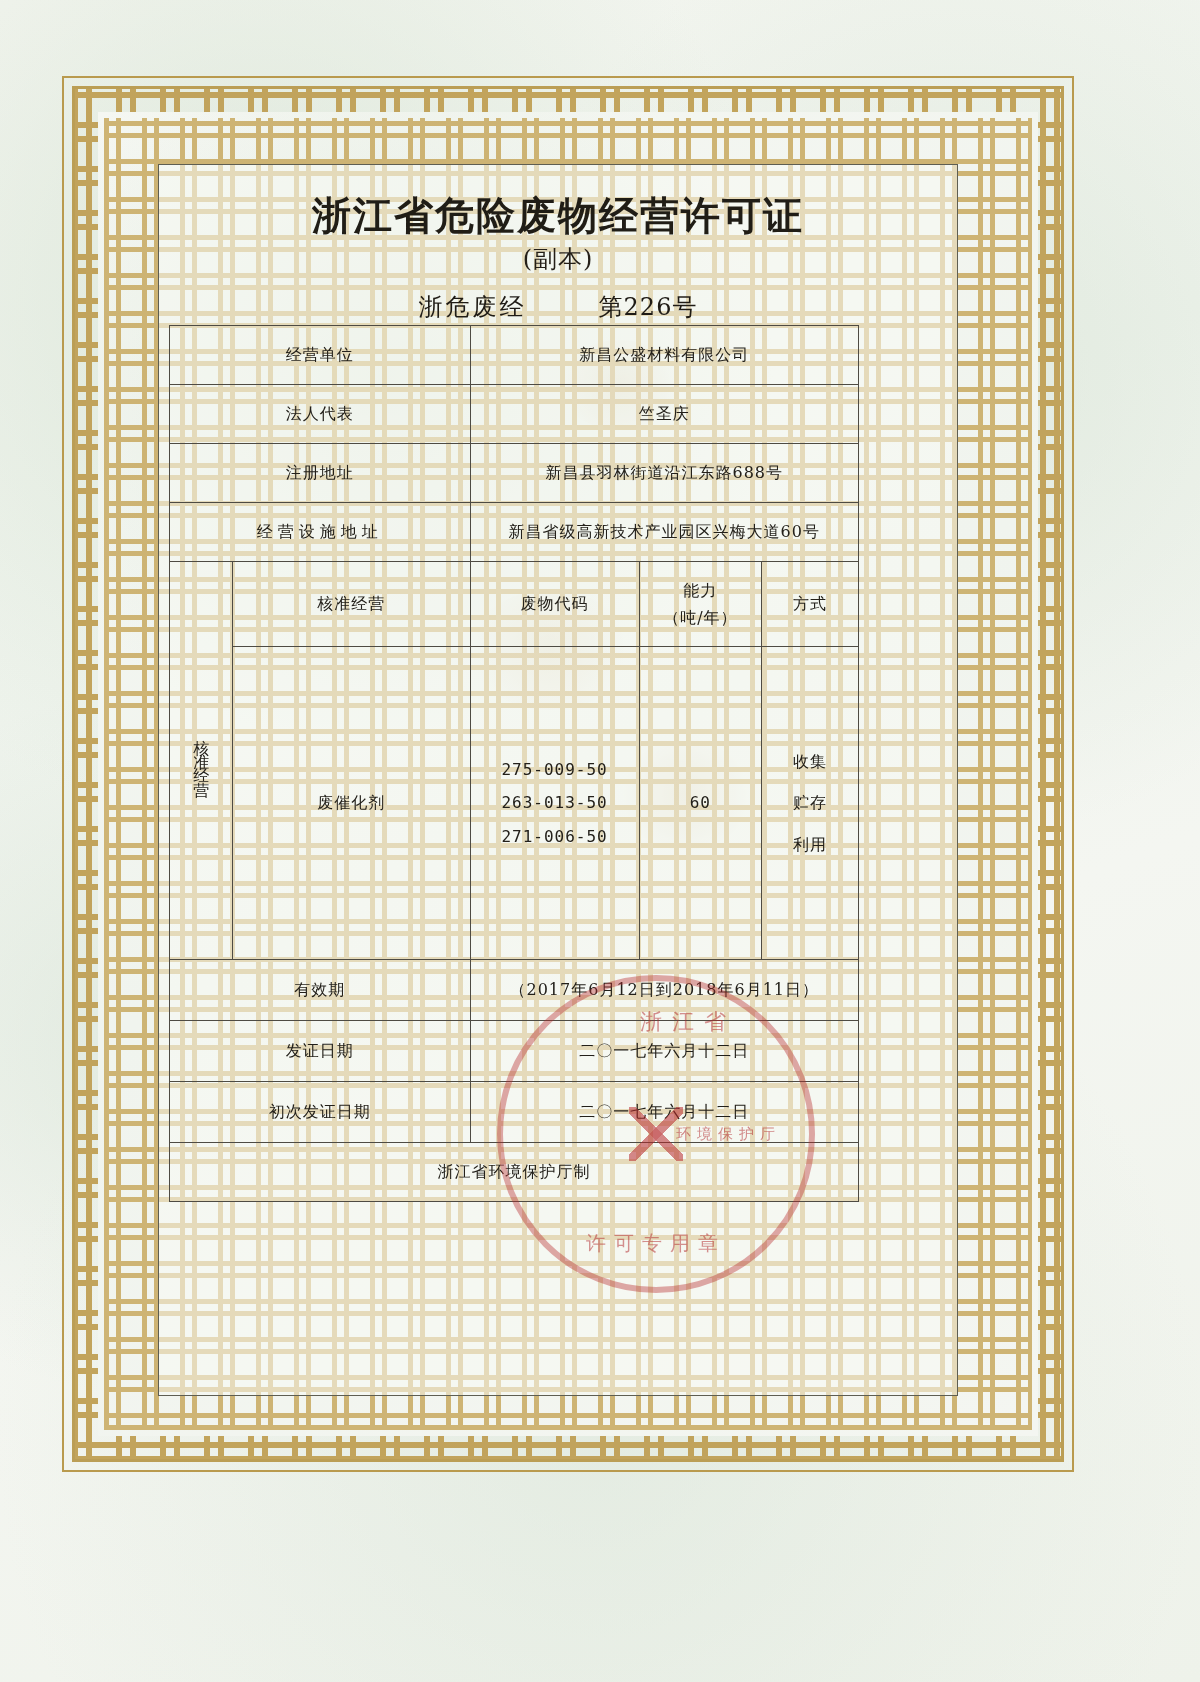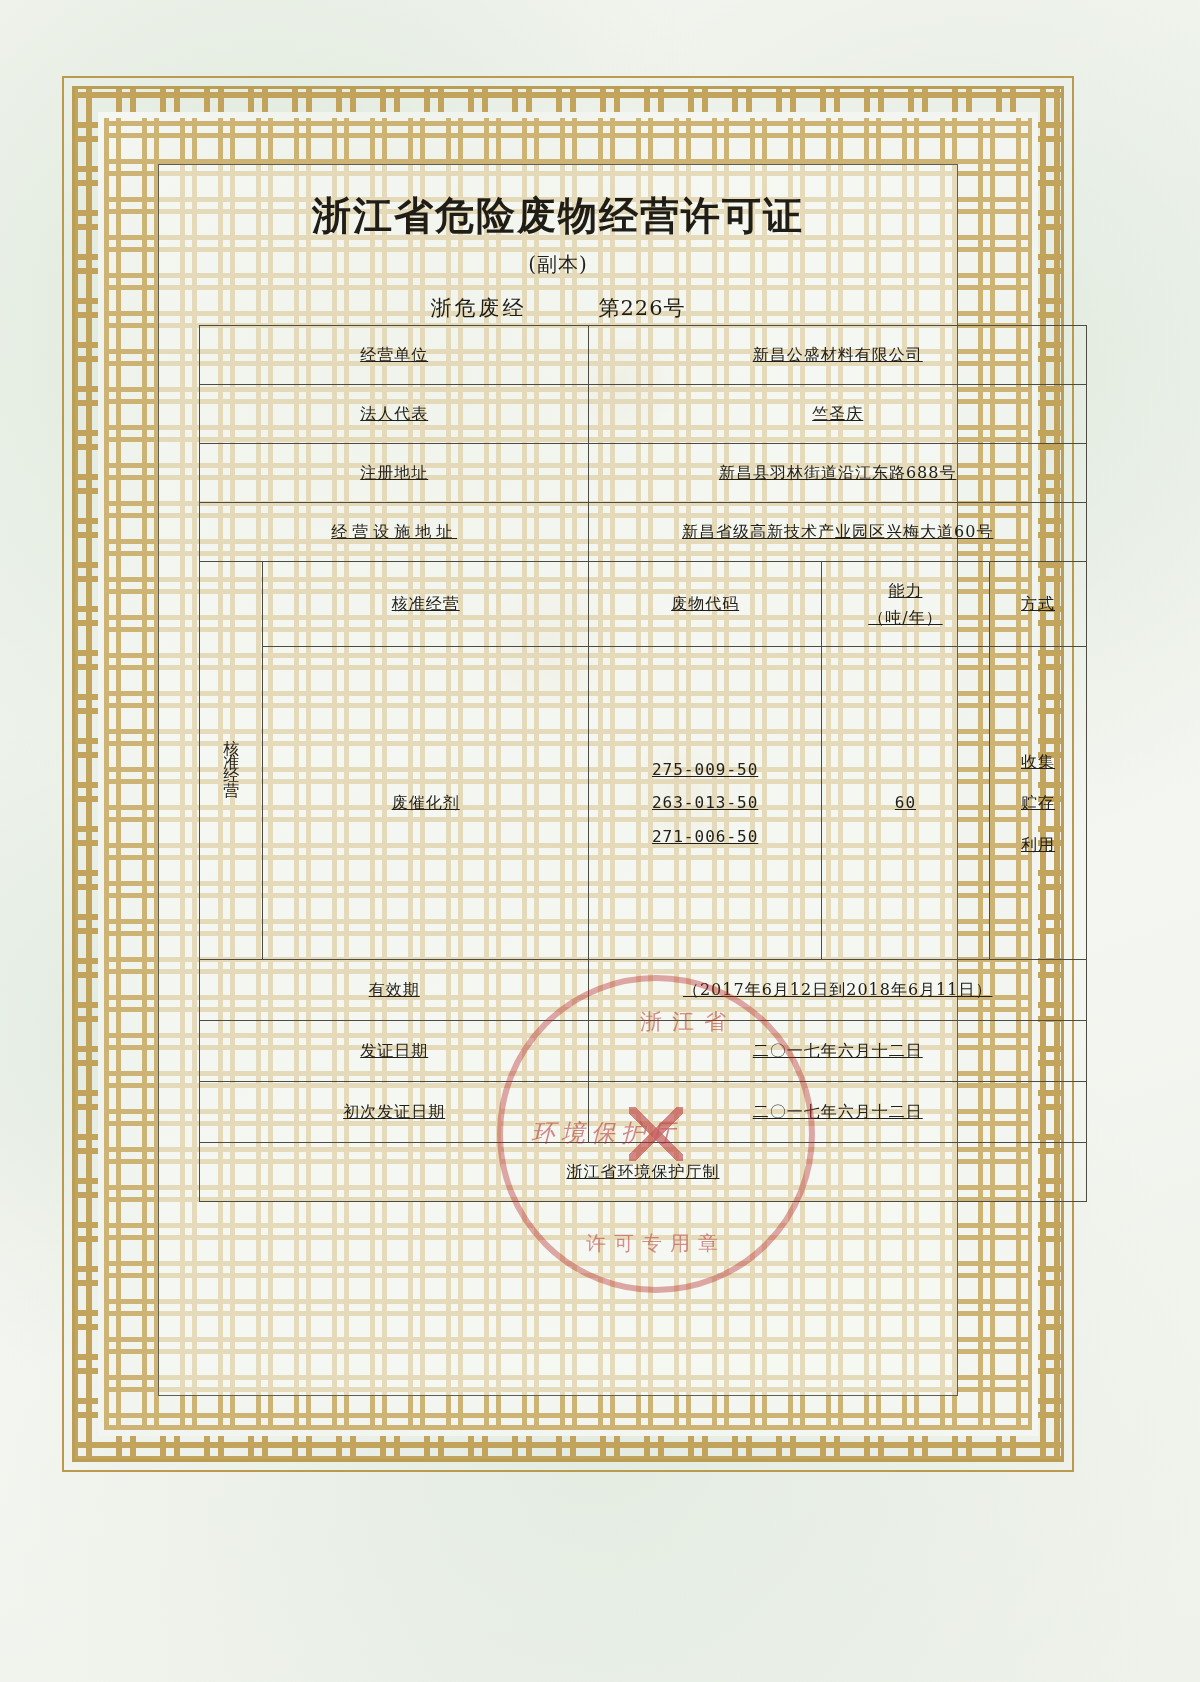--- a/index.html
+++ b/index.html
@@ -124,48 +124,46 @@
     text-align: center;
   }
   .doc-title {
     font-size: 39px;
     letter-spacing: 2px;
     font-weight: 700;
     color: #201d16;
     font-family: Liberation Mono, monospace;
   }
   .doc-subtitle {
-    margin-top: 8px;
-    font-size: 20px;
+    font-size: 24px;
     color: #241f18;
     letter-spacing: 1px;
   }
   .doc-number-row {
     margin-top: 16px;
     display: flex;
     justify-content: center;
     align-items: baseline;
     gap: 72px;
-    font-size: 21px;
+    font-size: 24px;
     color: #1f1b15;
     letter-spacing: 3px;
   }
   .doc-number-row .num {
     letter-spacing: 1px;
   }
 
   
   table.cert {
     position: absolute;
-    left: 40px;
+    left: 10px;
     top: 160px;
-    width: 888px;
+    width: 690px;
     border-collapse: collapse;
     color: #23201a;
-    text-decoration: underline;
   }
   table.cert td {
     border: 1px solid #4e4b43;
     font-size: 16px;
     text-align: center;
     vertical-align: middle;
     padding: 6px 4px;
     letter-spacing: 1px;
   }
   td.label {
@@ -245,26 +243,25 @@
     background:
       linear-gradient(45deg, rgba(183,40,44,0.0) 44%, rgba(183,40,44,0.75) 44%, rgba(183,40,44,0.75) 56%, rgba(183,40,44,0) 56%),
       linear-gradient(-45deg, rgba(183,40,44,0.0) 44%, rgba(183,40,44,0.75) 44%, rgba(183,40,44,0.75) 56%, rgba(183,40,44,0) 56%);
   }
   .seal-text {
     position: absolute;
     left: 50%;
     top: 50%;
     transform: translate(-50%, -50%);
     width: 250px;
-    text-align: left;
+    text-align: right;
     color: rgba(176, 38, 42, 0.75);
-    font-size: 24px;
+    font-size: 15px;
     letter-spacing: 6px;
     line-height: 1.8;
-    font-style: italic;
   }
   .seal-arc {
     position: absolute;
     left: 50%;
     top: 26px;
     transform: translateX(-50%);
     color: rgba(176, 38, 42, 0.7);
     font-size: 22px;
     letter-spacing: 10px;
     margin-left: 32px;

